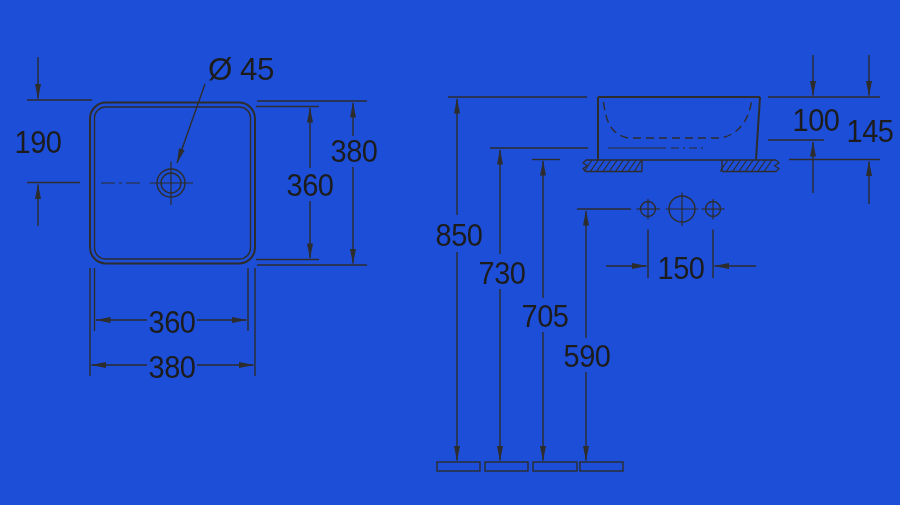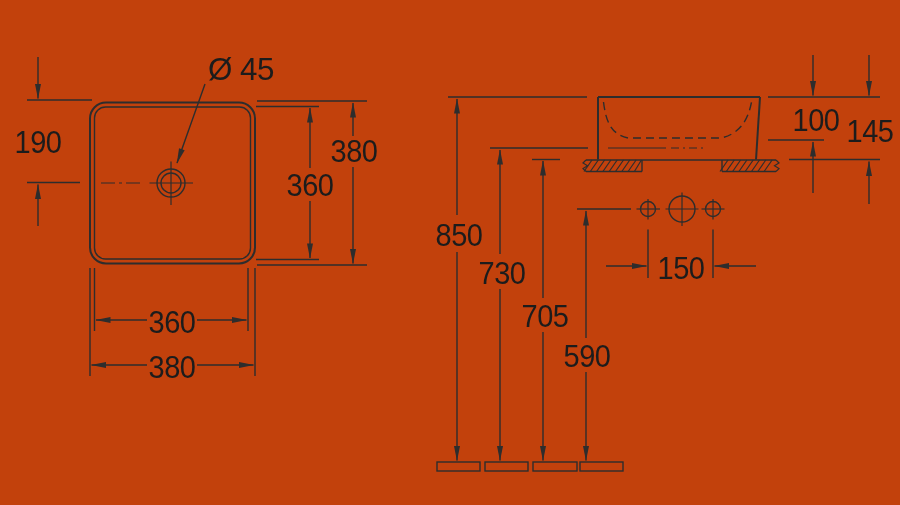--- a/index.html
+++ b/index.html
@@ -1,16 +1,16 @@
 <!DOCTYPE html>
 <html><head>
 <meta charset="utf-8">
 <style>
   html,body{margin:0;padding:0;}
-  .stage{position:relative;width:900px;height:505px;background:#c2410c;overflow:hidden;
+  .stage{position:relative;width:900px;height:505px;background:#1d4ed8;overflow:hidden;
          font-family:"Liberation Sans",sans-serif;}
   svg text{font-family:"Liberation Sans",sans-serif;font-size:31px;fill:#1c1c1c;
            text-anchor:middle;letter-spacing:-0.5px;}
   .ln{stroke:#2d2d2d;stroke-width:1.4;fill:none;}
   .thick{stroke:#2d2d2d;stroke-width:2;fill:none;}
   .thin{stroke:#2d2d2d;stroke-width:1.2;fill:none;}
 </style>
 </head>
 <body>
 

